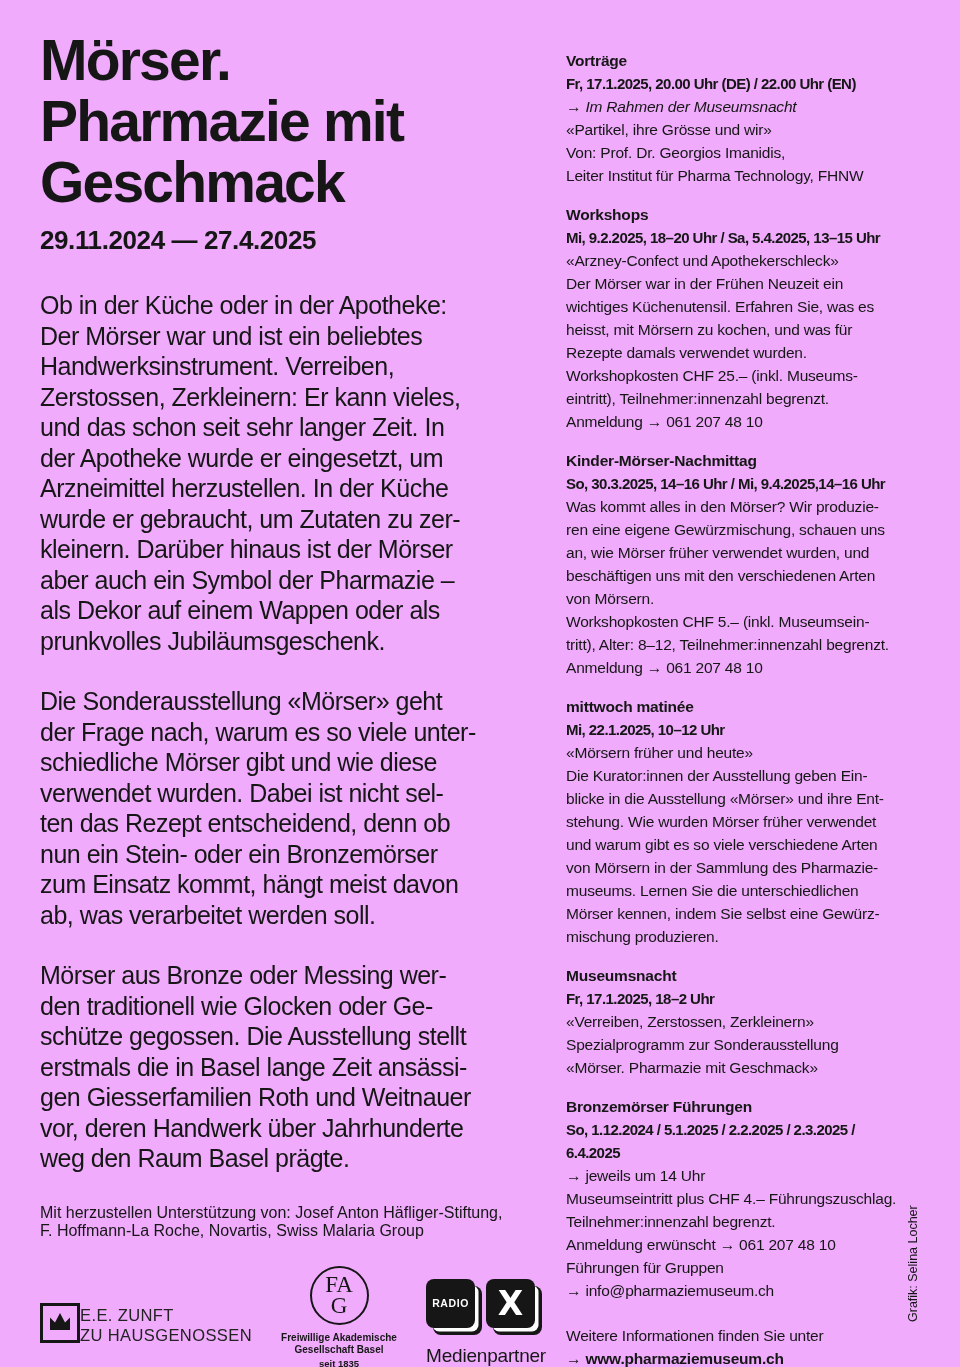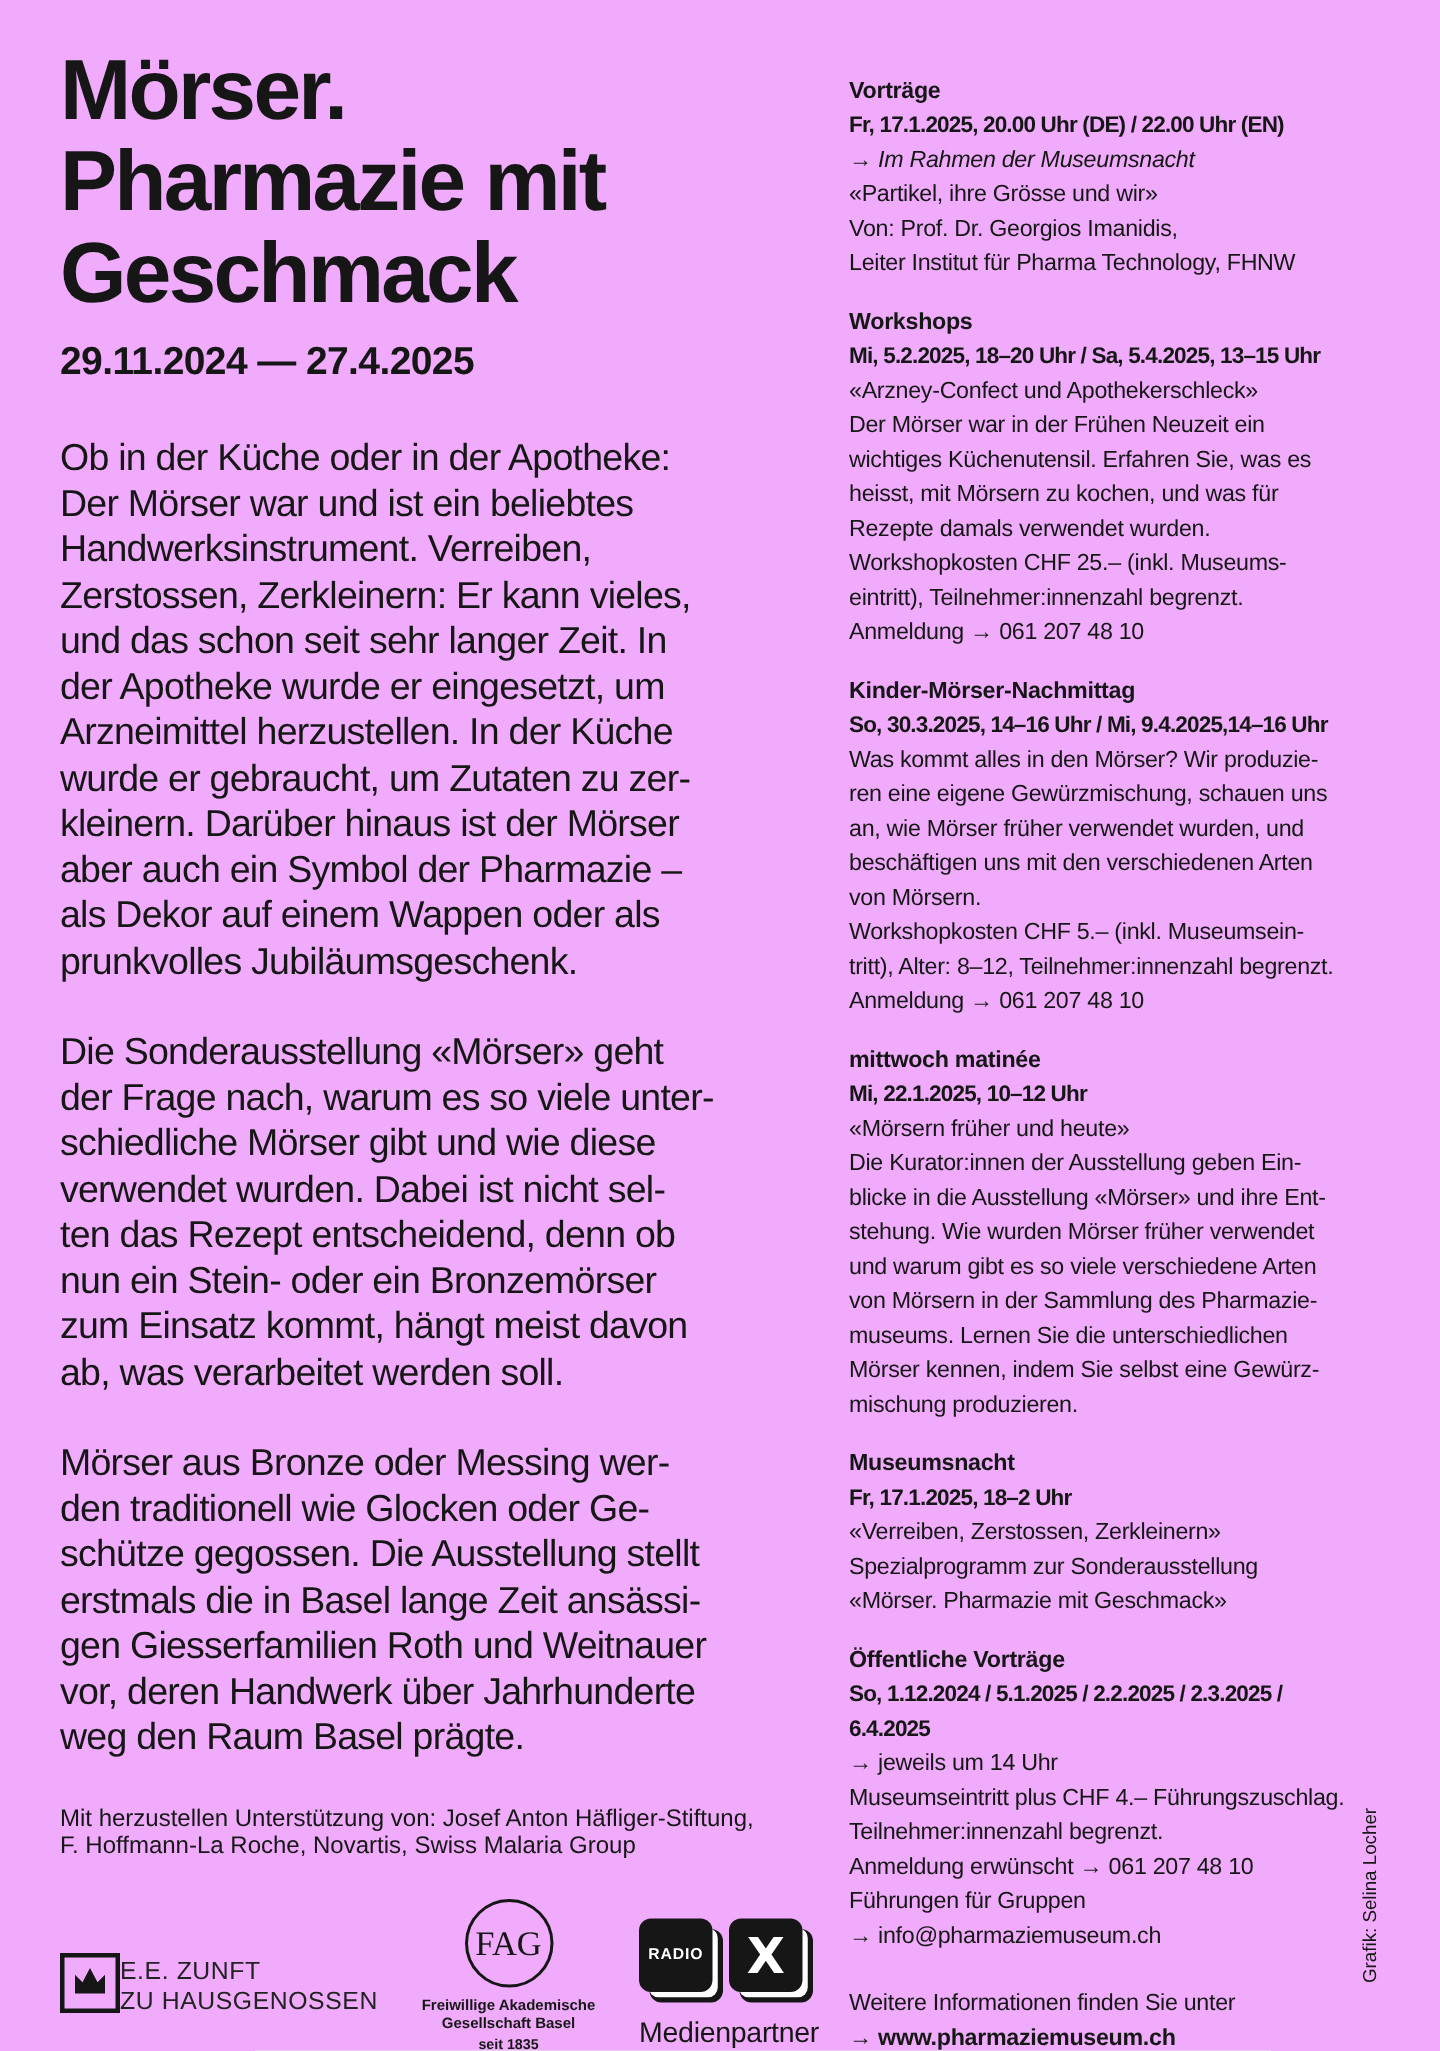--- a/index.html
+++ b/index.html
@@ -23,21 +23,21 @@
   }
   .support { font-size:17.5px; line-height:27px; letter-spacing:-0.2px; margin:8px 0 0 0; }
 
   
   .logos { display:flex; align-items:flex-end; justify-content:space-between; width:506px; margin-top:26px; }
   .logo-zunft { display:flex; align-items:center; gap:0; margin-bottom:22px; }
   .zunft-text { font-size:16.5px; line-height:20px; letter-spacing:0.4px; color:#222; white-space:pre; }
   .logo-fag { display:flex; flex-direction:column; align-items:center; width:150px; }
   .fag-circle {
     width:55px; height:55px; border:2.5px solid #161616; border-radius:50%;
-    display:flex; flex-direction:row; align-items:center; justify-content:center;
+    display:flex; flex-direction:column; align-items:center; justify-content:center;
     font-family:"Liberation Serif","DejaVu Serif",serif;
   }
   .fag-top { font-size:23px; line-height:21px; }
   .fag-bottom { font-size:23px; line-height:21px; }
   .fag-caption { font-size:10px; line-height:12px; font-weight:700; text-align:center; margin-top:7px; white-space:pre; }
   .fag-since { font-size:9.5px; line-height:11px; font-weight:700; margin-top:2px; }
   .logo-radiox { display:flex; flex-direction:column; align-items:flex-start; margin-bottom:2px; }
   .keys { display:flex; gap:11px; padding-right:8px; }
   .key {
     width:49px; height:49px; background:#161616; border-radius:8px; color:#fff;
@@ -157,21 +157,21 @@
       <h3>Vorträge</h3>
       <div class="edate">Fr, 17.1.2025, 20.00 Uhr (DE) / 22.00 Uhr (EN)</div>
       <div class="enote">→ Im Rahmen der Museumsnacht</div>
       <div class="ebody">«Partikel, ihre Grösse und wir»
 Von: Prof. Dr. Georgios Imanidis,
 Leiter Institut für Pharma Technology, FHNW</div>
     </section>
 
     <section class="event">
       <h3>Workshops</h3>
-      <div class="edate">Mi, 5.2.2025, 18–20 Uhr / Sa, 5.4.2025, 13–15 Uhr</div>
+      <div class="edate">Mi, 9.2.2025, 18–20 Uhr / Sa, 5.4.2025, 13–15 Uhr</div>
       <div class="ebody">«Arzney-Confect und Apothekerschleck»
 Der Mörser war in der Frühen Neuzeit ein
 wichtiges Küchenutensil. Erfahren Sie, was es
 heisst, mit Mörsern zu kochen, und was für
 Rezepte damals verwendet wurden.
 Workshopkosten CHF 25.– (inkl. Museums-
 eintritt), Teilnehmer:innenzahl begrenzt.
 Anmeldung → 061 207 48 10</div>
     </section>
 
@@ -204,21 +204,21 @@
 
     <section class="event">
       <h3>Museumsnacht</h3>
       <div class="edate">Fr, 17.1.2025, 18–2 Uhr</div>
       <div class="ebody">«Verreiben, Zerstossen, Zerkleinern»
 Spezialprogramm zur Sonderausstellung
 «Mörser. Pharmazie mit Geschmack»</div>
     </section>
 
     <section class="event">
-      <h3>Öffentliche Vorträge</h3>
+      <h3>Bronzemörser Führungen</h3>
       <div class="edate">So, 1.12.2024 / 5.1.2025 / 2.2.2025 / 2.3.2025 /
 6.4.2025</div>
       <div class="ebody">→ jeweils um 14 Uhr
 Museumseintritt plus CHF 4.– Führungszuschlag.
 Teilnehmer:innenzahl begrenzt.
 Anmeldung erwünscht → 061 207 48 10
 Führungen für Gruppen
 → info@pharmaziemuseum.ch</div>
     </section>
 

